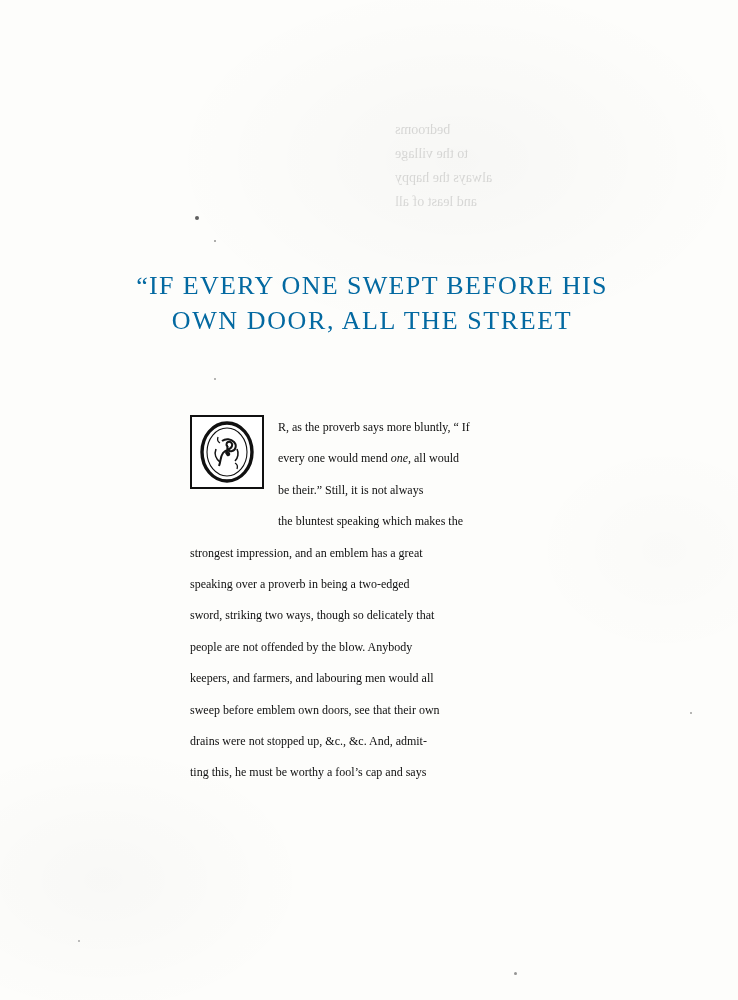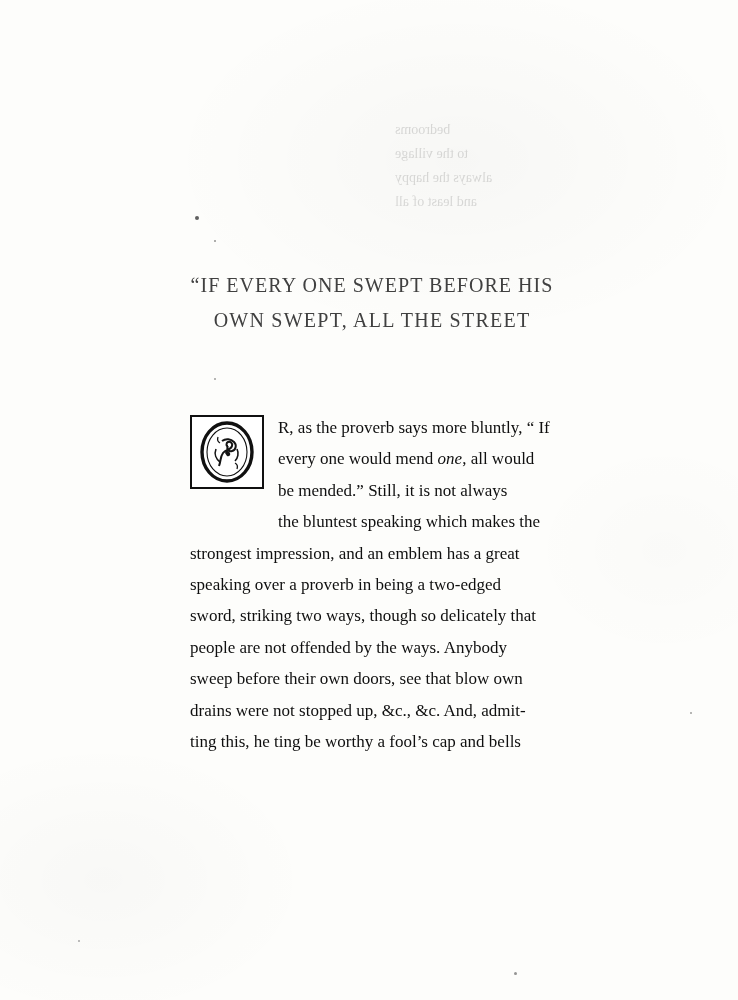--- a/index.html
+++ b/index.html
@@ -36,40 +36,40 @@
   }
 
   
   .heading {
     position: absolute;
     left: 118px;
     top: 268px;
     width: 508px;
     text-align: center;
     letter-spacing: 0.055em;
-    font-size: 20px;
+    font-size: 26px;
     line-height: 35px;
-    color: #404040;
+    color: #0369a1;
     font-family: "Liberation Serif", serif;
   }
   .heading .line {
     display: block;
     white-space: nowrap;
   }
   .heading .line-1 { letter-spacing: 0.052em; }
   .heading .line-2 { letter-spacing: 0.062em; }
   .heading .line-3 { letter-spacing: 0.062em; }
 
   
   .bodytext {
     position: absolute;
     left: 190px;
     top: 412px;
     width: 443px;
-    font-size: 17px;
+    font-size: 12px;
     line-height: 31.4px;
     color: #0f0f0f;
     text-align: justify;
   }
   .bodytext .para {
     margin: 0;
     text-align: justify;
     text-justify: inter-word;
   }
   .bodytext .l {
@@ -135,21 +135,21 @@
 
   <div class="speck" style="left:195px; top:216px; width:4px; height:4px;"></div>
   <div class="speck" style="left:214px; top:240px; width:2px; height:2px; opacity:.5;"></div>
   <div class="speck" style="left:214px; top:378px; width:2px; height:2px; opacity:.45;"></div>
   <div class="speck" style="left:690px; top:712px; width:2px; height:2px; opacity:.45;"></div>
   <div class="speck" style="left:514px; top:972px; width:3px; height:3px; opacity:.5;"></div>
   <div class="speck" style="left:78px; top:940px; width:2px; height:2px; opacity:.4;"></div>
 
   <div class="heading">
     <span class="line line-1">“IF EVERY ONE SWEPT BEFORE HIS</span>
-    <span class="line line-2">OWN SWEPT, ALL THE STREET</span>
+    <span class="line line-2">OWN DOOR, ALL THE STREET</span>
   </div>
 
   <div class="dropcap">
     <svg width="70" height="70" viewBox="0 0 70 70" xmlns="http://www.w3.org/2000/svg">
       <rect x="0" y="0" width="70" height="70" fill="#ffffff"></rect>
       <ellipse cx="35" cy="35" rx="25" ry="29" fill="none" stroke="#101010" stroke-width="3.4"></ellipse>
       <ellipse cx="35" cy="35" rx="20" ry="24" fill="none" stroke="#101010" stroke-width="1.1"></ellipse>
       <path d="M27 49c2-5 1-9 4-13 3-4 8-3 9-7 1-3-2-5-4-4-2 1-2 4 0 4" fill="none" stroke="#141414" stroke-width="2"></path>
       <path d="M30 24c4-3 9-2 12 1 3 3 2 8-2 9-3 1-6-2-4-5" fill="none" stroke="#141414" stroke-width="2"></path>
       <path d="M24 32c-2 5 0 10 4 13" fill="none" stroke="#141414" stroke-width="1.6"></path>
@@ -158,25 +158,26 @@
       <path d="M26 20c-1 3 0 5 2 6" fill="none" stroke="#141414" stroke-width="1.3"></path>
       <path d="M45 52c1-3 0-5-2-6" fill="none" stroke="#141414" stroke-width="1.3"></path>
       <circle cx="35" cy="35" r="1.6" fill="#141414"></circle>
     </svg>
   </div>
 
   <div class="bodytext">
     <p class="para">
       <span class="l indent-1">R, as the proverb says more bluntly, “ If</span>
       <span class="l indent-1">every one would mend <em>one</em>, all would</span>
-      <span class="l indent-1">be mended.”    Still, it is not always</span>
+      <span class="l indent-1">be their.”    Still, it is not always</span>
       <span class="l indent-1">the bluntest speaking which makes the</span>
       <span class="l">strongest impression, and an emblem has a great</span>
       <span class="l">speaking over a proverb in being a two-edged</span>
       <span class="l">sword, striking two ways, though so delicately that</span>
-      <span class="l">people are not offended by the ways.   Anybody</span>
-      <span class="l">sweep before their own doors, see that blow own</span>
+      <span class="l">people are not offended by the blow.   Anybody</span>
+      <span class="l">keepers, and farmers, and labouring men would all</span>
+      <span class="l">sweep before emblem own doors, see that their own</span>
       <span class="l">drains were not stopped up, &amp;c., &amp;c.   And, admit-</span>
-      <span class="l">ting this, he ting be worthy a fool’s cap and bells</span>
+      <span class="l">ting this, he must be worthy a fool’s cap and says</span>
     </p>
   </div>
 
 </div>
 
 </body></html>

